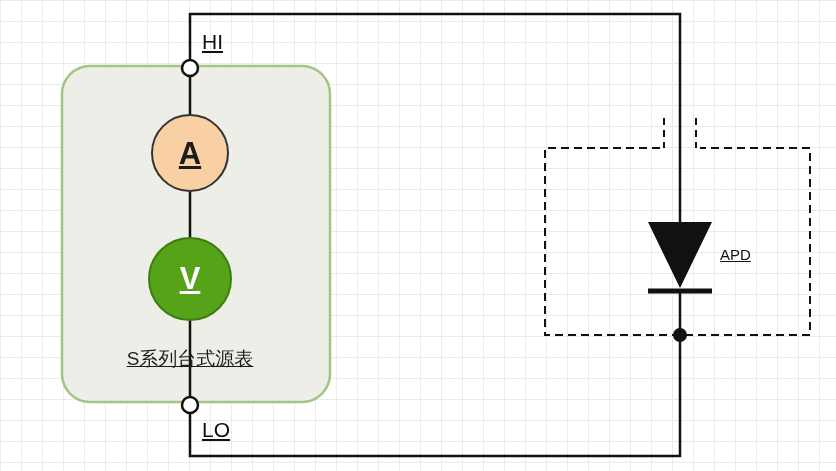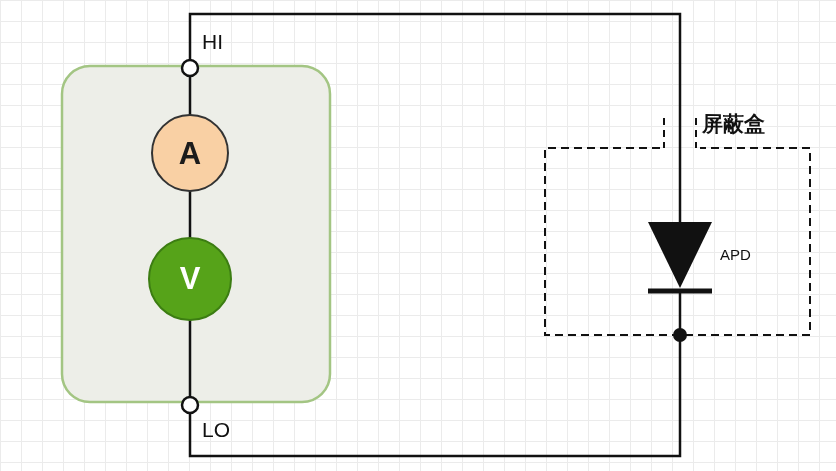--- a/index.html
+++ b/index.html
@@ -8,21 +8,21 @@
     position:relative;
     width:836px;height:471px;
     overflow:hidden;
     background-color:#ffffff;
     background-image:
       linear-gradient(to right, #ebebeb 1px, transparent 1px),
       linear-gradient(to bottom, #ebebeb 1px, transparent 1px);
     background-size:21px 21px;
   }
   .stage svg{position:absolute;left:0;top:0;}
-  .lbl{position:absolute;color:#111;white-space:nowrap;}
+  .lbl{position:absolute;color:#111;white-space:nowrap;text-decoration:underline;}
   .lbl-hi{left:202px;top:30px;font-size:21px;}
   .lbl-lo{left:202px;top:418px;font-size:21px;text-align:center;}
   .lbl-ammeter{left:152px;top:136px;width:76px;text-align:center;font-size:31px;font-weight:bold;color:#1c1c1c;}
   .lbl-voltmeter{left:149px;top:261px;width:82px;text-align:center;font-size:31px;font-weight:bold;color:#ffffff;}
   .lbl-meter{left:90px;top:346px;width:200px;text-align:center;font-size:19px;color:#1c1c1c;}
   .lbl-shield{left:702px;top:110px;font-size:21px;font-weight:bold;}
   .lbl-apd{left:720px;top:246px;font-size:15px;}
 </style>
 </head>
 <body>
@@ -53,16 +53,16 @@
 
     <circle cx="190" cy="153" r="38" stroke="#333333" stroke-width="2" fill="#f9d0a4"></circle>
 
     <circle cx="190" cy="279" r="41" stroke="#3c7d12" stroke-width="2" fill="#56a319"></circle>
   </svg>
 
   <div class="lbl lbl-hi">HI</div>
   <div class="lbl lbl-lo">LO</div>
   <div class="lbl lbl-ammeter">A</div>
   <div class="lbl lbl-voltmeter">V</div>
-  <div class="lbl lbl-shield">屏蔽盒</div>
+  <div class="lbl lbl-meter">S系列台式源表</div>
   <div class="lbl lbl-apd">APD</div>
 
 </div>
 
 </body></html>

